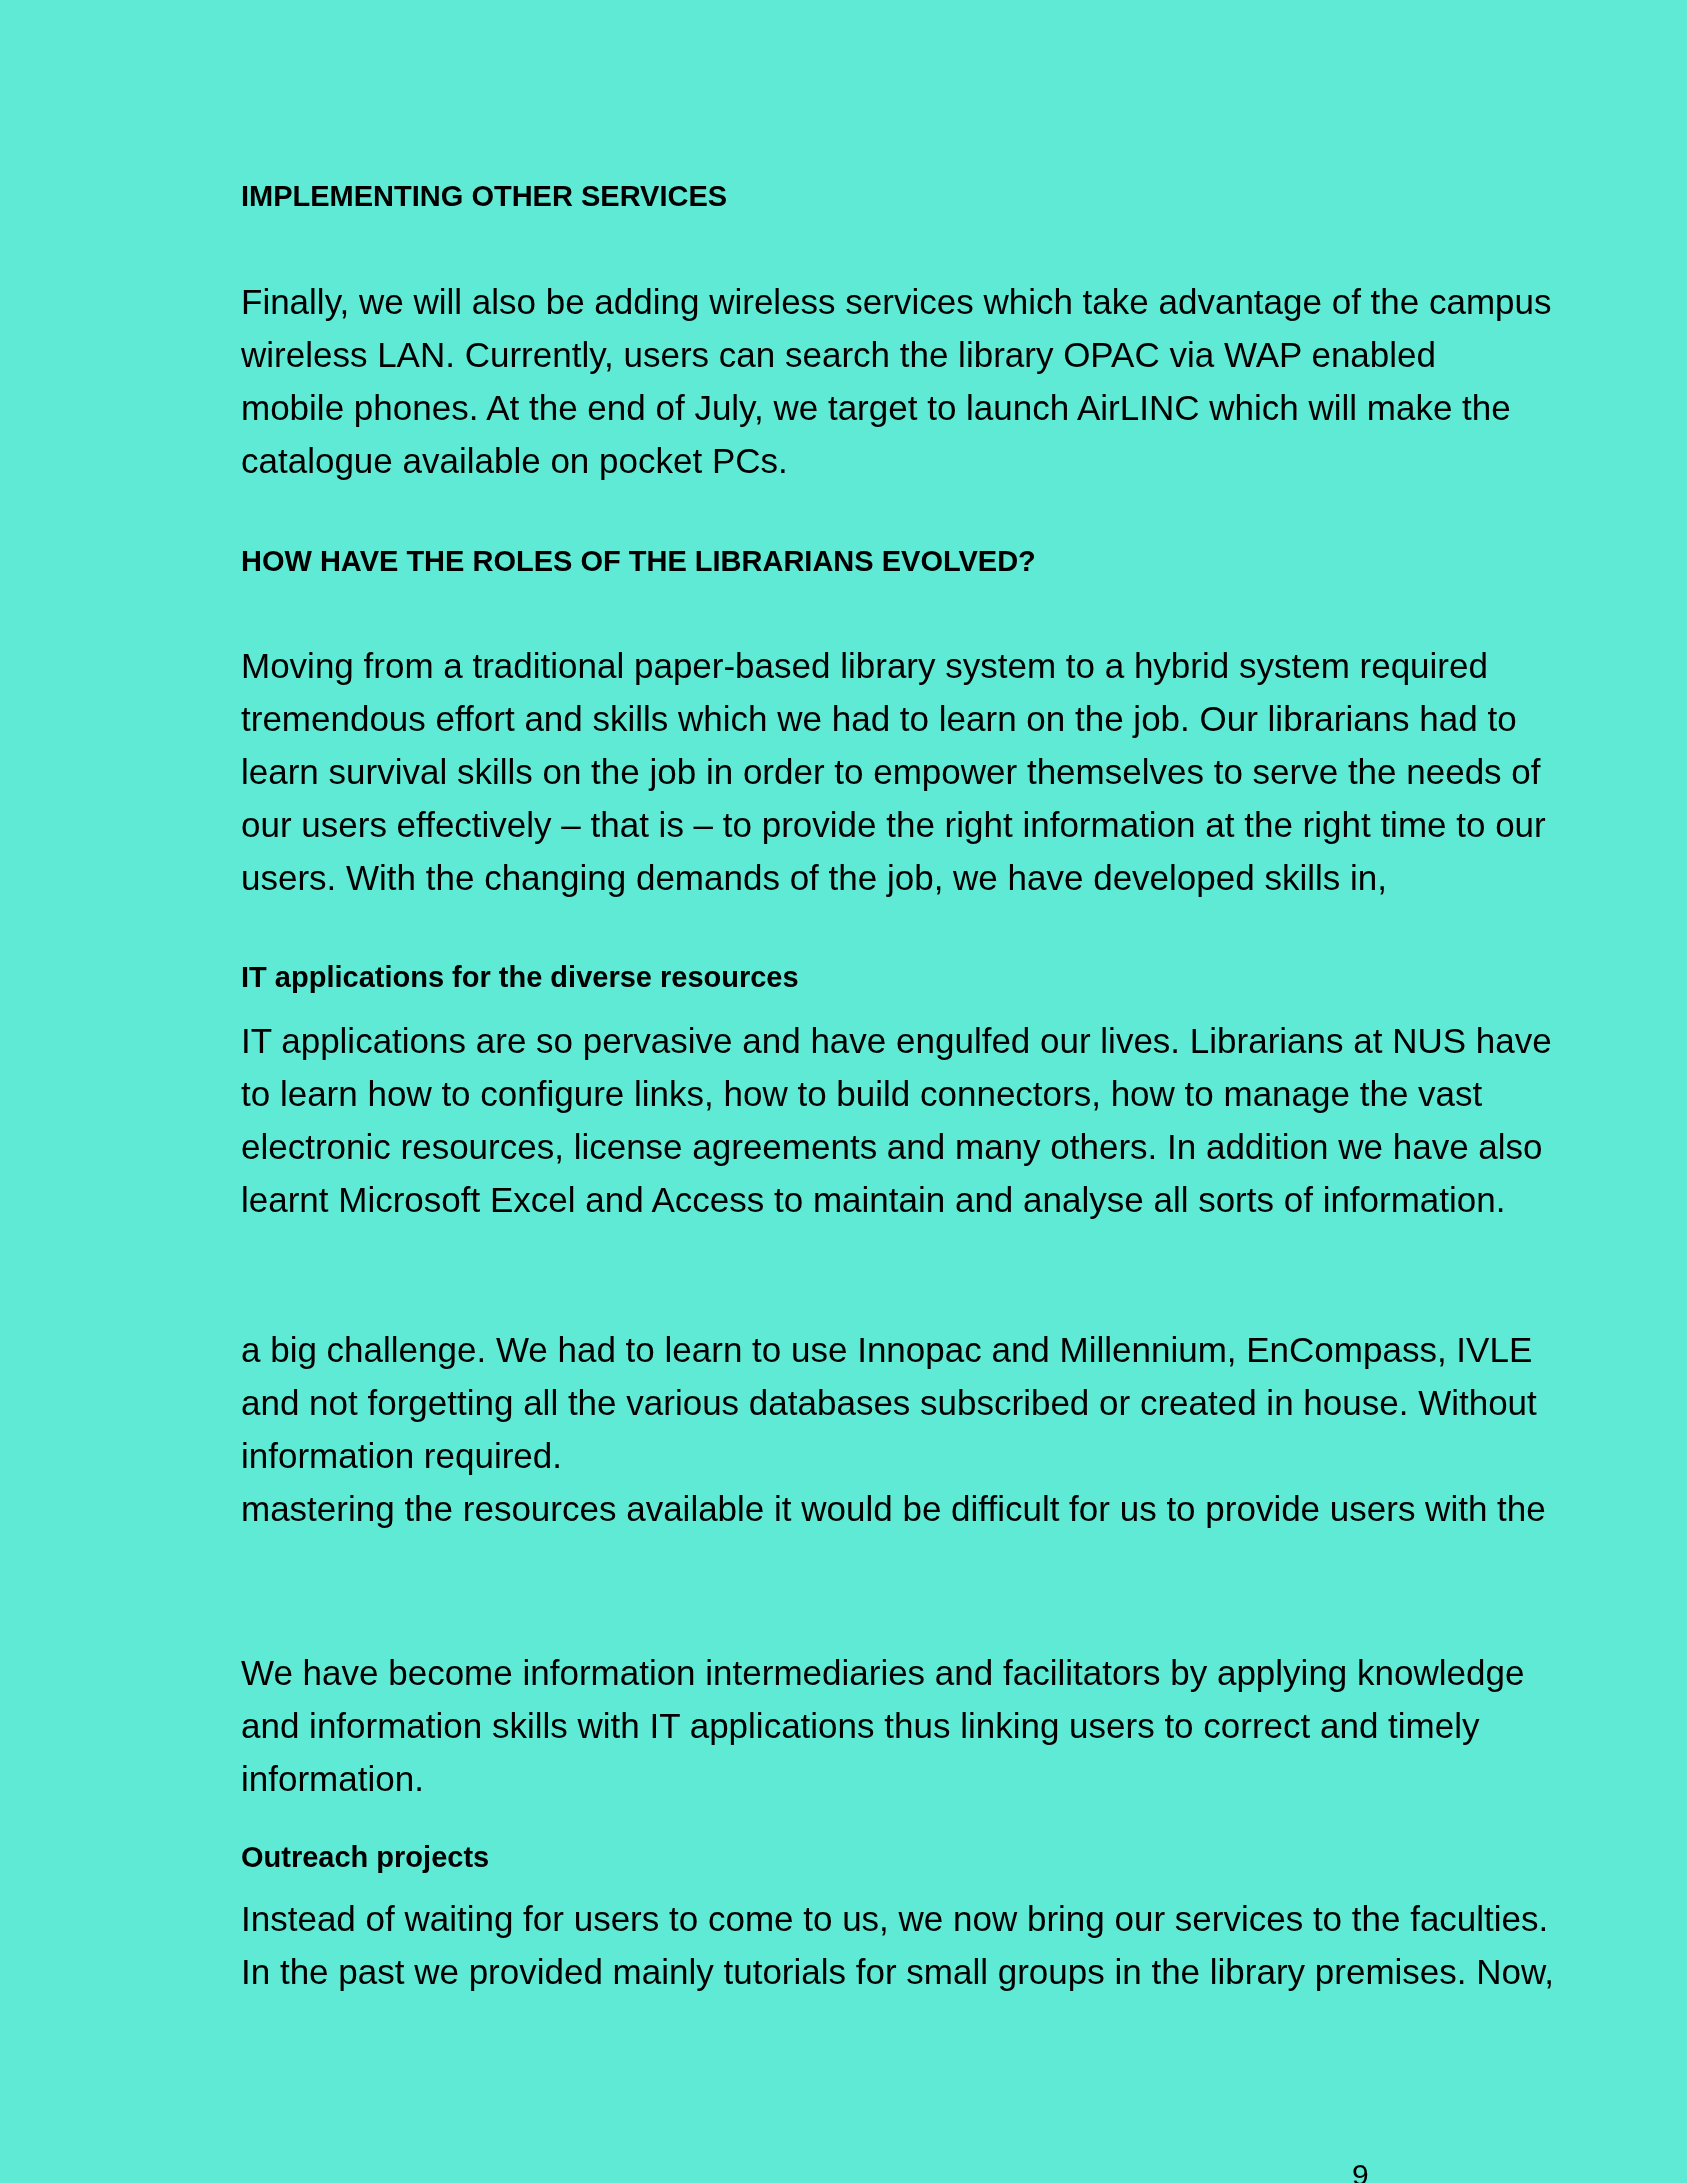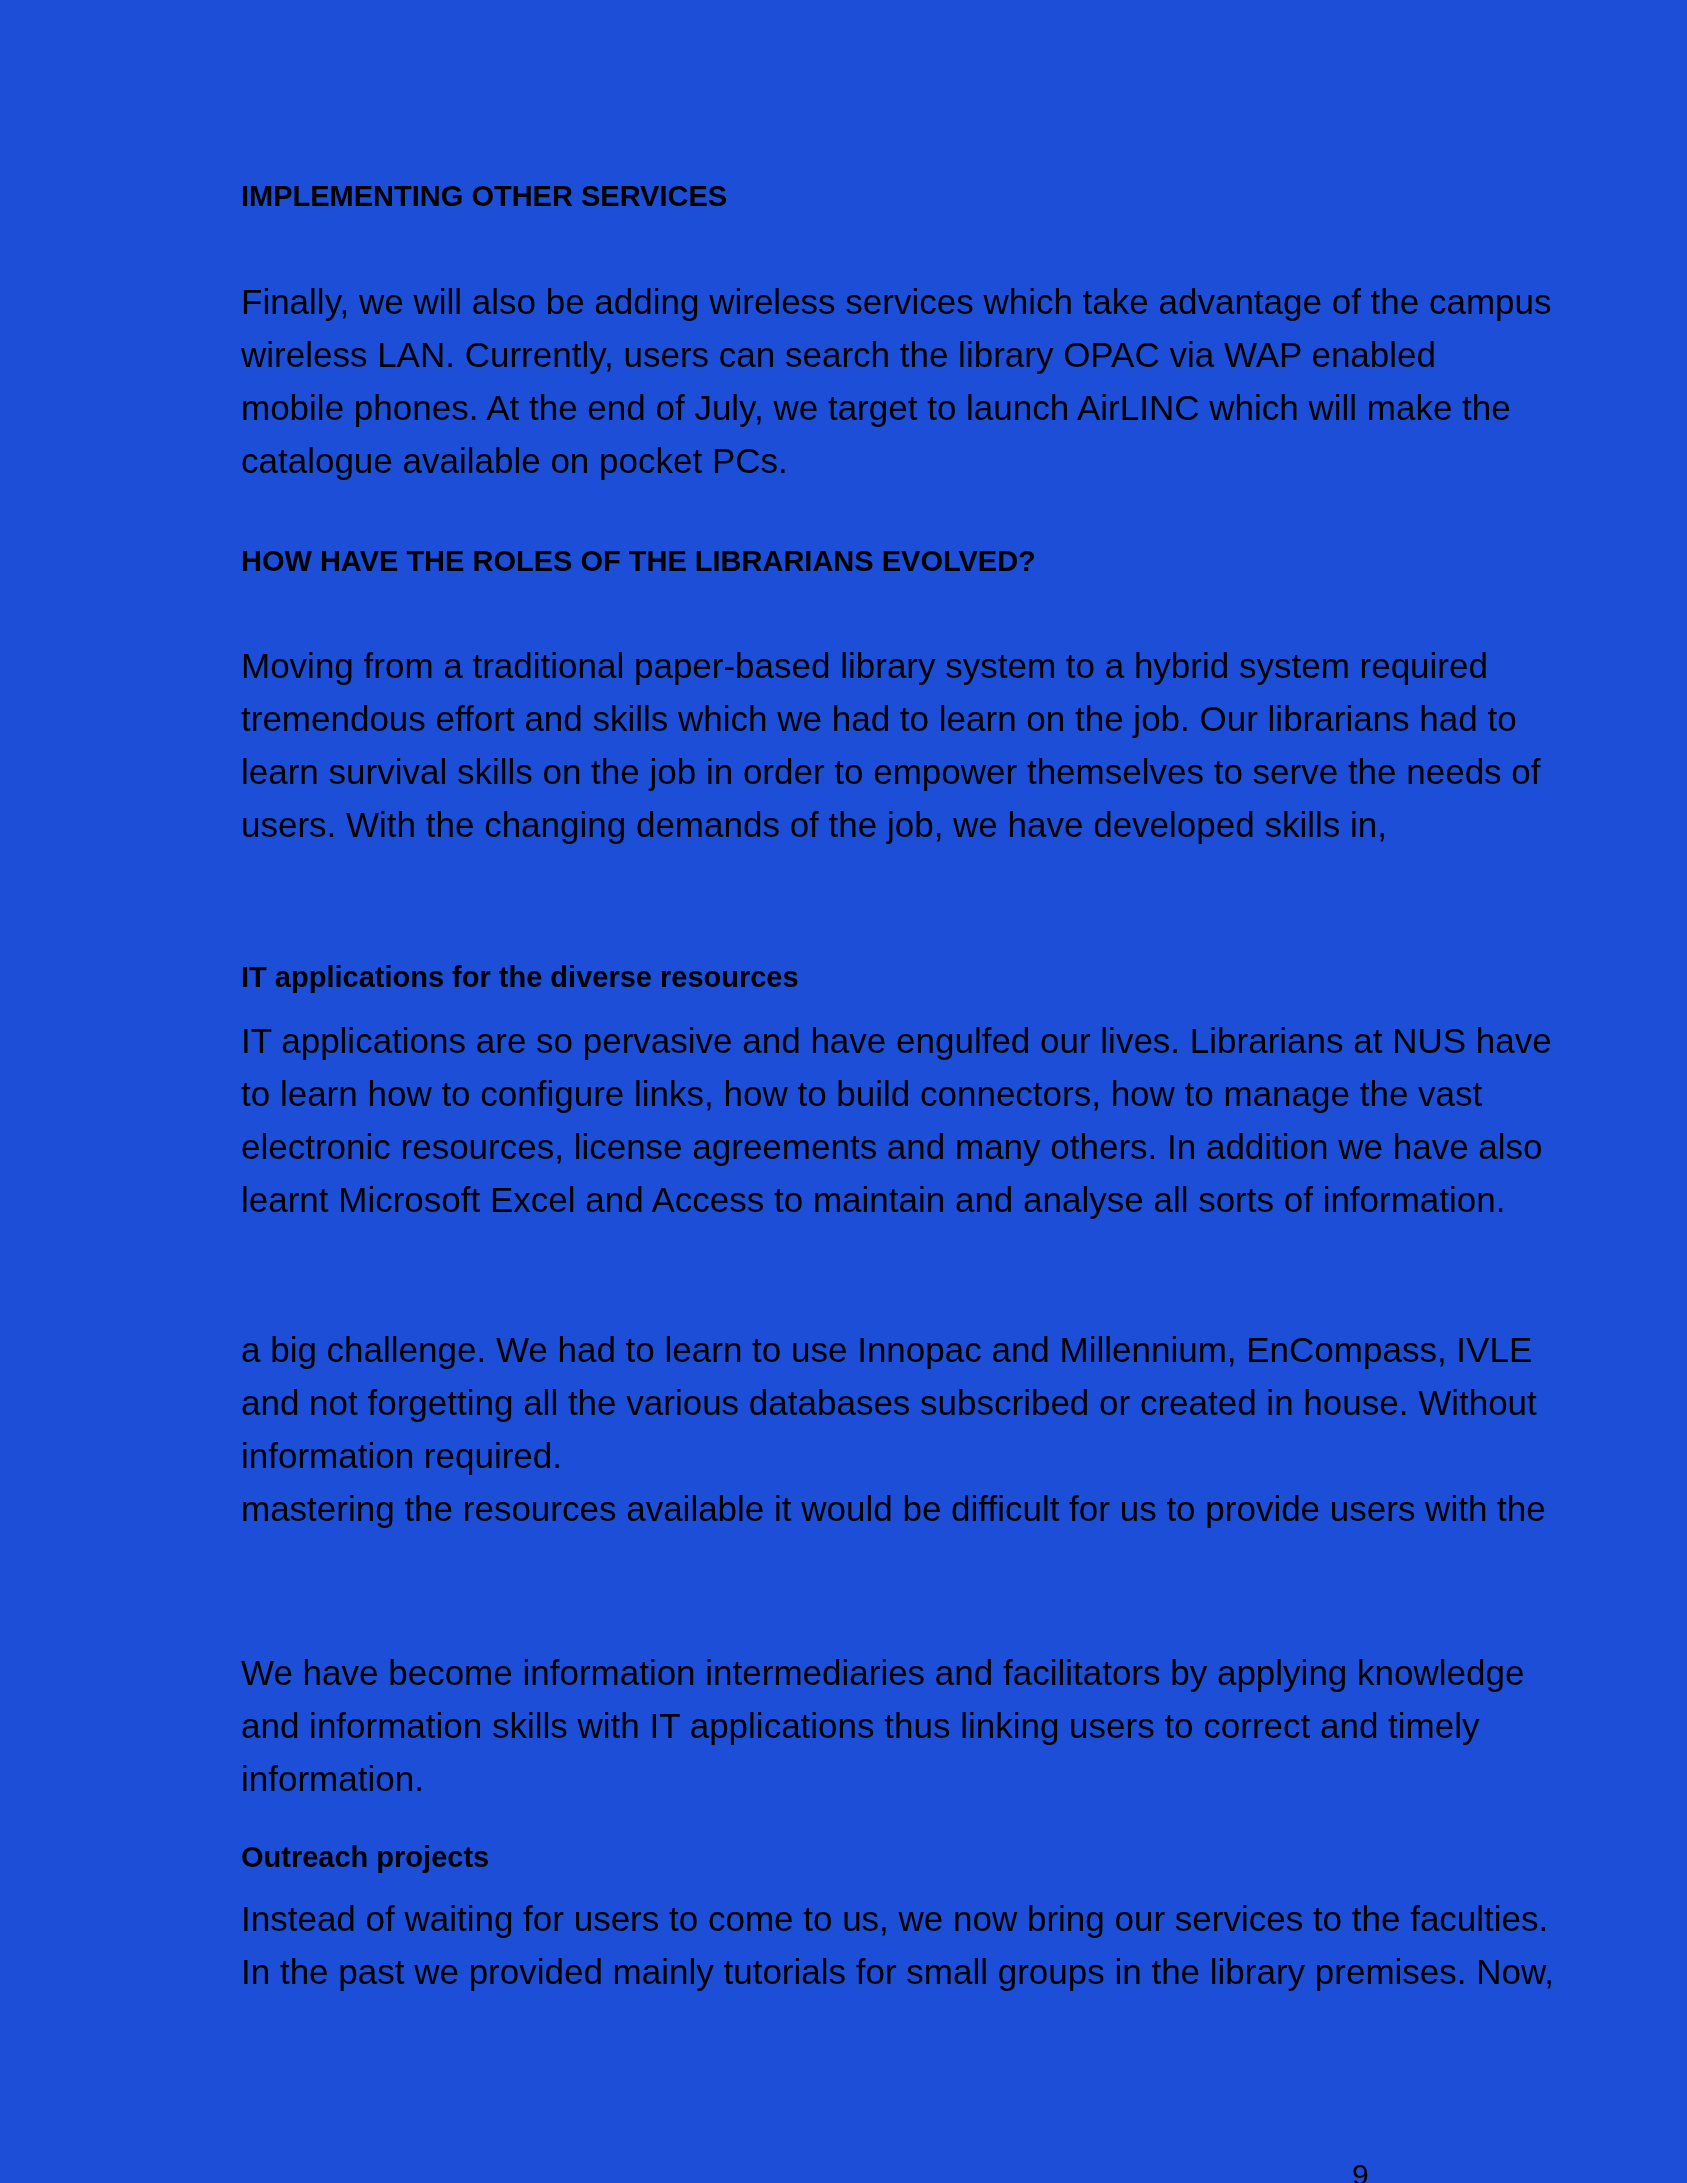--- a/index.html
+++ b/index.html
@@ -1,17 +1,17 @@
 <!DOCTYPE html>
 <html style="font-size:10.6px"><head>
 <meta charset="utf-8">
 <style>
   html, body { margin: 0; padding: 0; background: #ffffff; }
   body { width: 1687px; height: 2183px; position: relative; overflow: hidden; color: #000; }
-  .page { position: absolute; left: 0; top: 0; width: 1687px; height: 2183px; background: #1d4ed8; }
+  .page { position: absolute; left: 0; top: 0; width: 1687px; height: 2183px; background: #5eead4; }
   .h { position: absolute; left: 241px; font-family: "Liberation Sans", sans-serif; font-weight: bold; font-size: 29px; white-space: nowrap; }
   .para { position: absolute; left: 241px; width: 1149px; font-family: "Liberation Sans", sans-serif; font-size: 35px; }
   .line { display: block; height: 53px; line-height: 53px; white-space: nowrap; text-align: justify; text-align-last: justify; }
   .line.last { text-align-last: left; }
   .pagenum { position: absolute; left: 1352px; top: 2158px; font-family: "Liberation Sans", sans-serif; font-size: 30px; }
 </style>
 </head>
 <body>
 
 <div class="page">
@@ -22,20 +22,21 @@
     <span class="line">wireless LAN.  Currently, users can search the library OPAC via WAP enabled</span>
     <span class="line">mobile phones.  At the end of July, we target to launch AirLINC which will make the</span>
     <span class="line last">catalogue available on pocket PCs.</span>
   </div>
 
   <div class="h" style="top:545px;">HOW HAVE THE ROLES OF THE LIBRARIANS EVOLVED?</div>
   <div class="para" style="top:639px;">
     <span class="line">Moving from a traditional paper-based library system to a hybrid system required</span>
     <span class="line">tremendous effort and skills which we had to learn on the job.  Our librarians had to</span>
     <span class="line">learn survival skills on the job in order to empower themselves to serve the needs of</span>
+    <span class="line">our users effectively – that is – to provide the right information at the right time to our</span>
     <span class="line last">users.   With the changing demands of the job, we have developed skills in,</span>
   </div>
 
   <div class="h" style="top:961px;">IT applications for the diverse resources</div>
   <div class="para" style="top:1014px;">
     <span class="line">IT applications are so pervasive and have engulfed our lives.  Librarians at NUS have</span>
     <span class="line">to learn how to configure links, how to build connectors, how to manage the vast</span>
     <span class="line">electronic resources, license agreements and many others.   In addition we have also</span>
     <span class="line last">learnt Microsoft Excel and Access to maintain and analyse all sorts of information.</span>
   </div>

